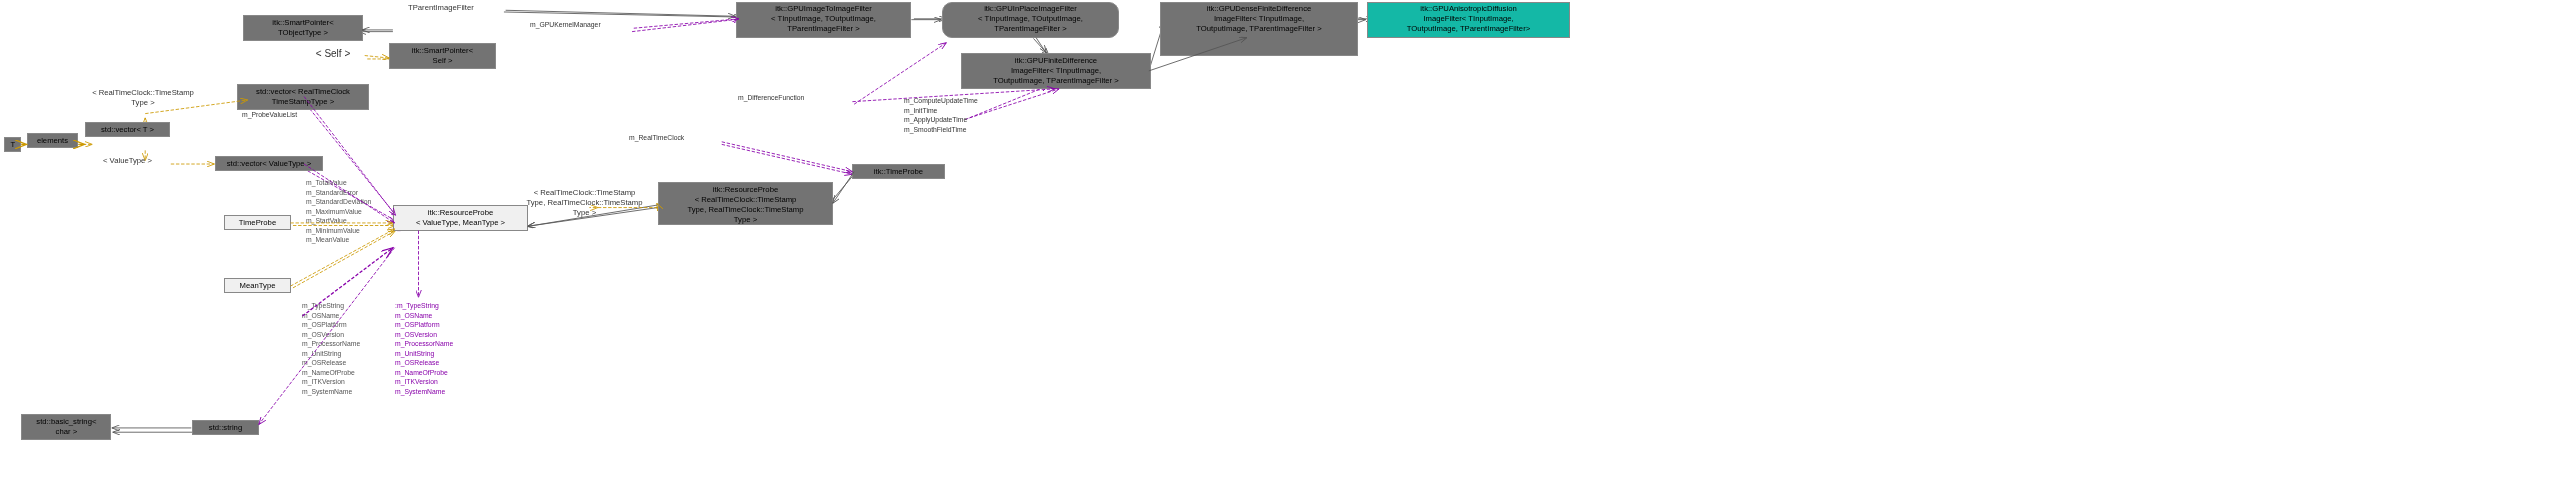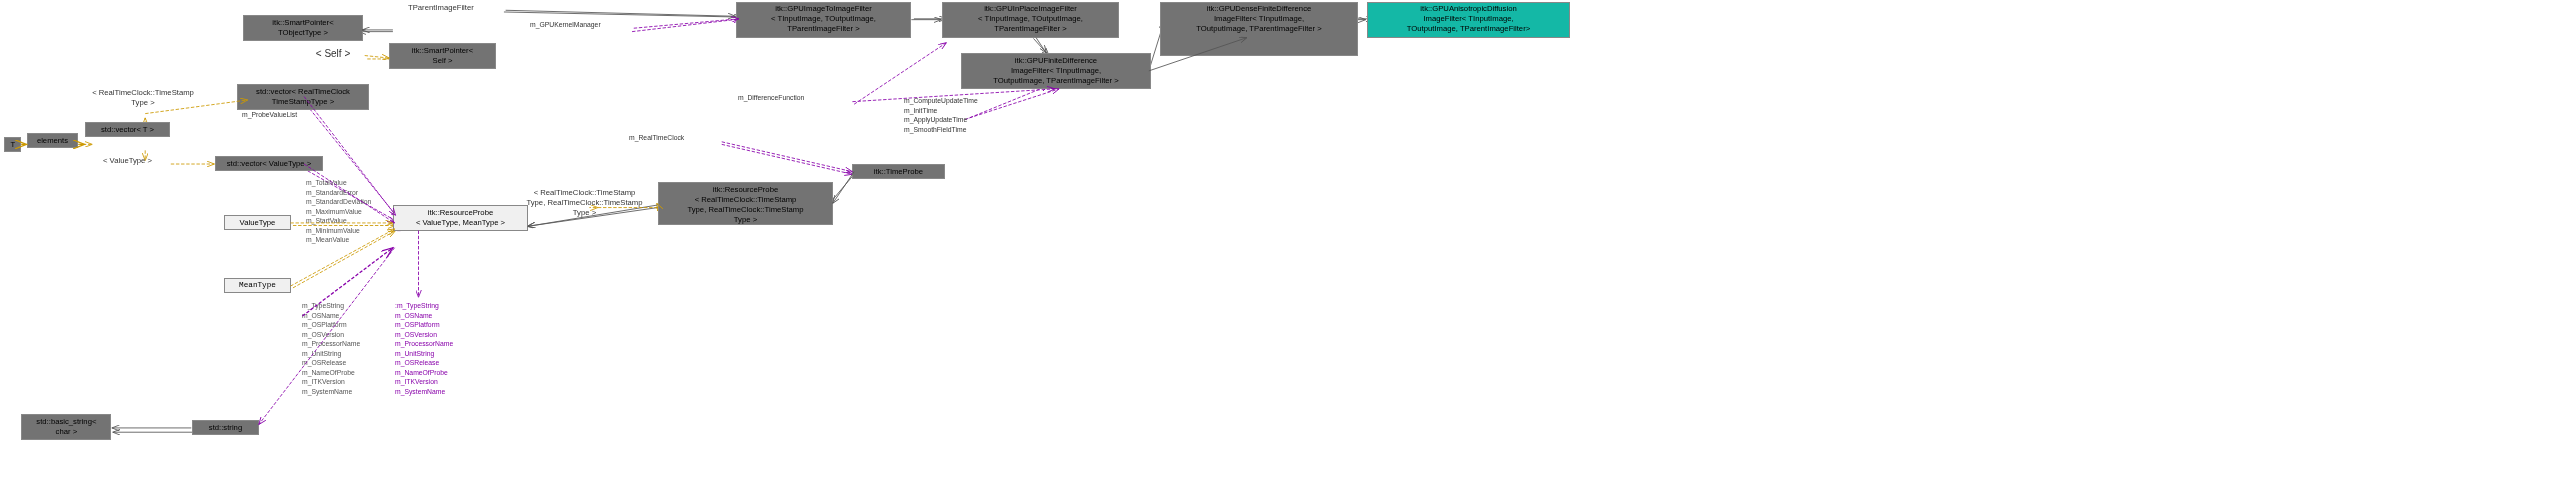--- a/index.html
+++ b/index.html
@@ -159,24 +159,24 @@
     m_TotalValue<br>
     m_StandardError<br>
     m_StandardDeviation<br>
     m_MaximumValue<br>
     m_StartValue<br>
     m_MinimumValue<br>
     m_MeanValue
   </div>
 
   <div class="node highlighted" style="left:224px;top:215px;width:67px;height:15.4px;">
-    <span>ValueType</span>
-  </div>
-
-  <div class="node highlighted" style="left:224px;top:278px;width:67px;height:15.4px;font-family:Liberation Mono, monospace;">
+    <span>TimeProbe</span>
+  </div>
+
+  <div class="node highlighted" style="left:224px;top:278px;width:67px;height:15.4px;">
     <span>MeanType</span>
   </div>
 
   <div class="node highlighted" style="left:393px;top:205px;width:135px;height:26px;">
     <span style="font-size:7.7px;line-height:1.3;">itk::ResourceProbe<br>&lt; ValueType, MeanType &gt;</span>
   </div>
 
   <div class="node" style="left:389px;top:43px;width:107px;height:26px;">
     <span style="font-size:7.7px;line-height:1.3;">itk::SmartPointer&lt;<br>Self &gt;</span>
   </div>
@@ -232,21 +232,21 @@
   </div>
 
   <div class="node" style="left:852px;top:164px;width:93px;height:15.4px;">
     <span>itk::TimeProbe</span>
   </div>
 
   <div class="node" style="left:736px;top:1.7px;width:175px;height:36px;">
     <span style="font-size:7.7px;line-height:1.3;">itk::GPUImageToImageFilter<br>&lt; TInputImage, TOutputImage,<br>TParentImageFilter &gt;</span>
   </div>
 
-  <div class="node" style="left:942px;top:1.7px;width:177px;height:36px;">
+  <div class="node" style="left:942px;top:1.7px;width:177px;height:36px;border-radius:10px;">
     <span style="font-size:7.7px;line-height:1.3;">itk::GPUInPlaceImageFilter<br>&lt; TInputImage, TOutputImage,<br>TParentImageFilter &gt;</span>
   </div>
 
   <div style="position:absolute;left:904px;top:96px;width:124px;font-size:6.8px;color:#333;line-height:1.4;">
     m_ComputeUpdateTime<br>
     m_InitTime<br>
     m_ApplyUpdateTime<br>
     m_SmoothFieldTime
   </div>
 

